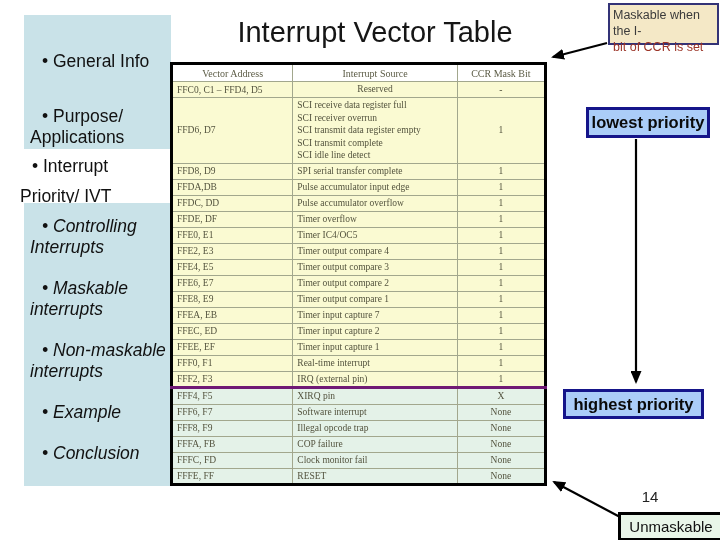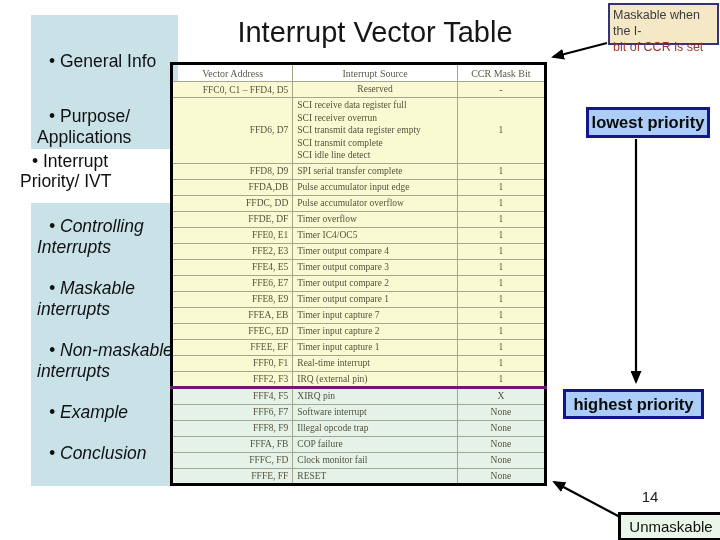--- a/index.html
+++ b/index.html
@@ -2,33 +2,33 @@
 <html><head>
 <meta charset="utf-8">
 <style>
   html,body{margin:0;padding:0;}
   .slide{
     position:relative; width:720px; height:540px; background:#ffffff;
     font-family:"Liberation Sans", sans-serif; overflow:hidden;
   }
   
   .sb-box{
-    position:absolute; left:31px; width:147px;
+    position:absolute; left:24px; width:147px;
     background:#c9e2e8; box-sizing:border-box;
   }
   .sb-box1{ top:15px; height:134px; padding-top:36px; }
   .sb-box2{ top:203px; height:283px; padding-top:13px;font-style:italic; }
   .sb-item{
     font-size:17.5px; line-height:21px; color:#111;
     padding:0 4px 0 6px; text-indent:12px; margin-bottom:20px;
   }
   .sb-box1 .sb-item{ margin-bottom:34px; }
   .sb-current{
     position:absolute; left:14px; top:151px; width:150px;
-    font-size:17.5px; line-height:20px; color:#111;
+    font-size:17.5px; line-height:30px; color:#111;
     padding-left:6px; text-indent:12px; background:#ffffff;
   }
   
   .slide-title{
     position:absolute; left:190px; top:16px; width:370px;
     font-size:29px; color:#161616; text-align:center; white-space:nowrap;
   }
   
   .tbl-wrap{ position:absolute; left:170px; top:62px; width:377px; }
   table.ivt{
@@ -39,21 +39,21 @@
   table.ivt td, table.ivt th{
     border:1px solid #a2a78d; padding:1px 4px; vertical-align:middle;
     overflow:hidden; font-weight:normal;
   }
   table.ivt tr{ height:16px; }
   table.ivt thead tr{ height:18px; }
   table.ivt thead th{ font-size:10px; color:#5c5c46; text-align:center; }
   tbody.sec-maskable td{ background:#fafad2; }
   tbody.sec-unmaskable td{ background:#e4f2e8; }
   tbody.sec-unmaskable tr:first-child td{ border-top:3px solid #701a75; }
-  td.c-addr{ text-align:right;font-family:Liberation Serif, serif; }
+  td.c-addr{ text-align:left;font-family:Liberation Serif, serif; }
   td.c-src{ text-align:left; padding-left:8px; white-space:pre-line; line-height:12.5px;margin-top:9px; }
   td.c-src.center{ text-align:center; padding-left:4px; }
   td.c-mask{ text-align:center; }
   
   .note{
     position:absolute; left:608px; top:3px; width:111px; height:42px;
     box-sizing:border-box; background:#f4e8c6; border:2px solid #333377;
     font-size:12.5px; line-height:16px; padding:2px 3px;
   }
   .note .l1{ display:block; color:#3b3b3b; }

